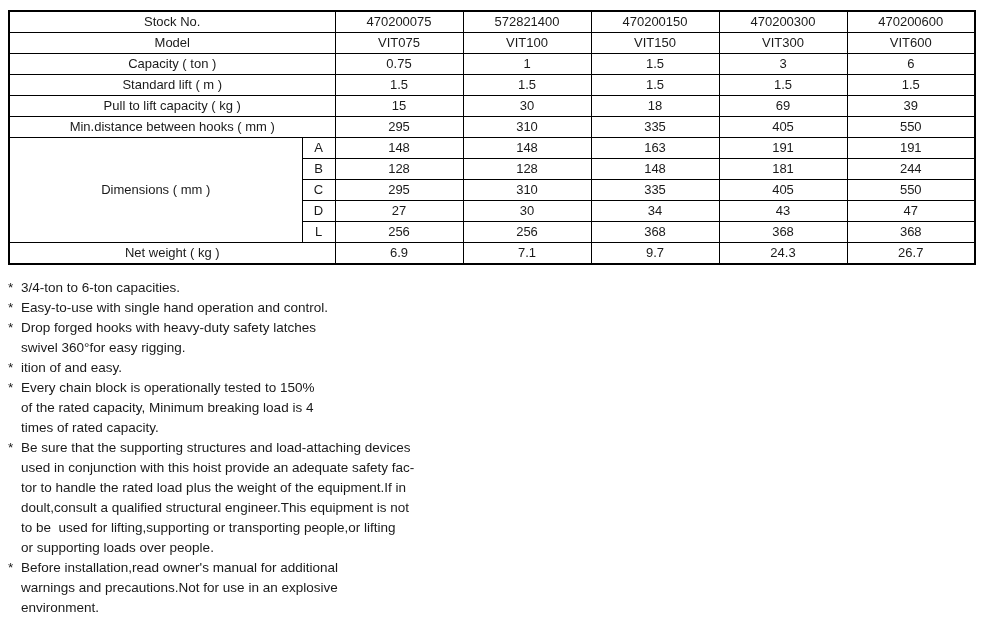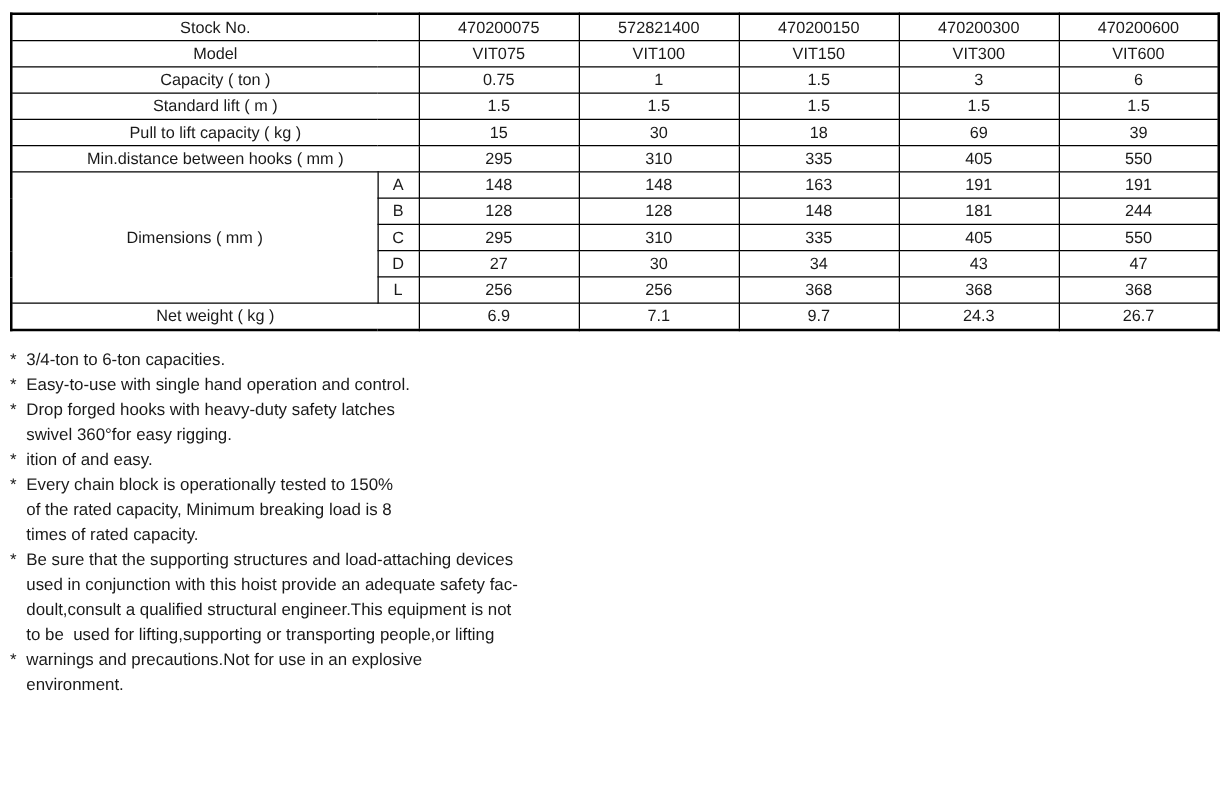--- a/index.html
+++ b/index.html
@@ -179,29 +179,31 @@
     <div class="note">
       <div class="note-line"><span class="bullet">*</span><span>Drop forged hooks with heavy-duty safety latches</span></div>
       <div class="note-line"><span>swivel 360°for easy rigging.</span></div>
     </div>
     <div class="note">
       <div class="note-line"><span class="bullet">*</span></div>
       <div class="note-line"><span>ition of and easy.</span></div>
     </div>
     <div class="note">
       <div class="note-line"><span class="bullet">*</span><span>Every chain block is operationally tested to 150%</span></div>
-      <div class="note-line"><span>of the rated capacity, Minimum breaking load is 8</span></div>
+      <div class="note-line"><span>of the rated capacity, Minimum breaking load is 4</span></div>
       <div class="note-line"><span>times of rated capacity.</span></div>
     </div>
     <div class="note">
       <div class="note-line"><span class="bullet">*</span><span>Be sure that the supporting structures and load-attaching devices</span></div>
       <div class="note-line"><span>used in conjunction with this hoist provide an adequate safety fac-</span></div>
+      <div class="note-line"><span>tor to handle the rated load plus the weight of the equipment.If in</span></div>
       <div class="note-line"><span>doult,consult a qualified structural engineer.This equipment is not</span></div>
       <div class="note-line"><span>to be  used for lifting,supporting or transporting people,or lifting</span></div>
-    </div>
-    <div class="note">
-      <div class="note-line"><span class="bullet">*</span></div>
+      <div class="note-line"><span>or supporting loads over people.</span></div>
+    </div>
+    <div class="note">
+      <div class="note-line"><span class="bullet">*</span><span>Before installation,read owner's manual for additional</span></div>
       <div class="note-line"><span>warnings and precautions.Not for use in an explosive</span></div>
       <div class="note-line"><span>environment.</span></div>
     </div>
   </div>
 
 </div>
 
 </body></html>

